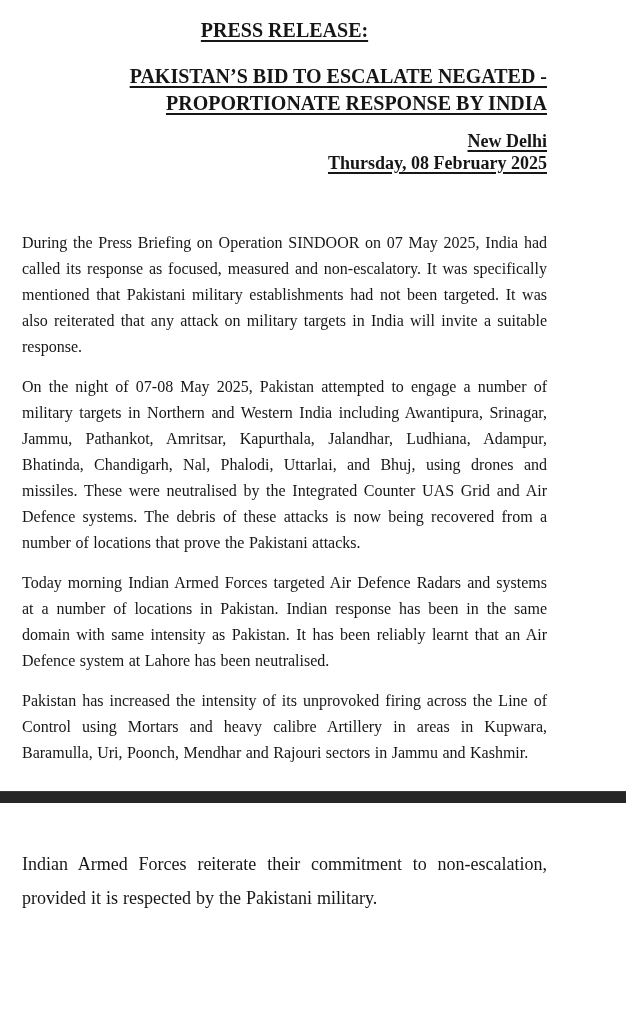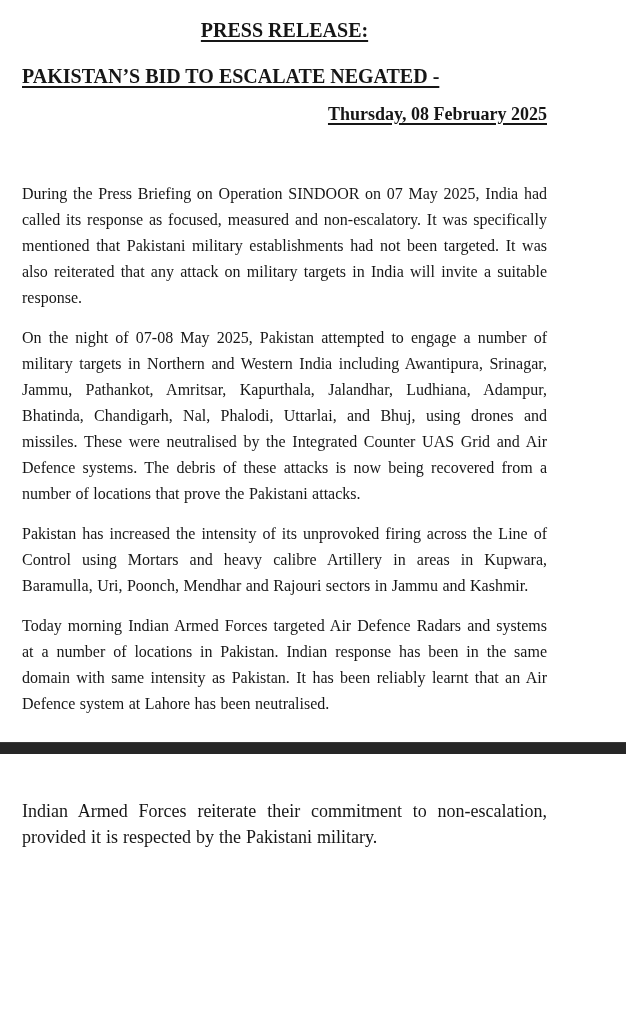--- a/index.html
+++ b/index.html
@@ -23,21 +23,21 @@
   
   .press-heading {
     text-align: center;
     font-size: 20px;
     font-weight: bold;
     line-height: 24px;
     margin-bottom: 21px;
   }
 
   .doc-title {
-    text-align: left;
+    text-align: right;
     font-size: 20px;
     font-weight: bold;
     line-height: 27px;
     margin-bottom: 13px;
   }
 
   .underlined {
     text-decoration: underline;
     text-decoration-thickness: 2px;
     text-underline-offset: 3px;
@@ -68,45 +68,47 @@
     background: #262626;
     border-top: 1px solid #3a3a3a;
     margin-left: -22px;  
     margin-right: -23px;
     margin-top: 25px;
     margin-bottom: 44px;
   }
 
   .closing p {
     font-size: 18px;
-    line-height: 26px;
+    line-height: 34px;
     text-align: justify;
     word-spacing: 0.5px;
   }
 </style>
 </head>
 <body>
 
 <div class="page">
 
   <h1 class="press-heading"><span class="underlined">PRESS RELEASE:</span></h1>
 
   <h2 class="doc-title">
     <span class="underlined">PAKISTAN’S BID TO ESCALATE NEGATED -</span><br>
+    <span class="underlined">PROPORTIONATE RESPONSE BY INDIA</span>
   </h2>
 
   <div class="dateline">
+    <div><span class="underlined">New Delhi</span></div>
     <div><span class="underlined">Thursday, 08 February 2025</span></div>
   </div>
 
   <div class="body-text">
     <p>During the Press Briefing on Operation SINDOOR on 07 May 2025, India had called its response as focused, measured and non-escalatory. It was specifically mentioned that Pakistani military establishments had not been targeted. It was also reiterated that any attack on military targets in India will invite a suitable response.</p>
     <p>On the night of 07-08 May 2025, Pakistan attempted to engage a number of military targets in Northern and Western India including Awantipura, Srinagar, Jammu, Pathankot, Amritsar, Kapurthala, Jalandhar, Ludhiana, Adampur, Bhatinda, Chandigarh, Nal, Phalodi, Uttarlai, and Bhuj, using drones and missiles. These were neutralised by the Integrated Counter UAS Grid and Air Defence systems. The debris of these attacks is now being recovered from a number of locations that prove the Pakistani attacks.</p>
+    <p>Today morning Indian Armed Forces targeted Air Defence Radars and systems at a number of locations in Pakistan. Indian response has been in the same domain with same intensity as Pakistan. It has been reliably learnt that an Air Defence system at Lahore has been neutralised.</p>
     <p>Pakistan has increased the intensity of its unprovoked firing across the Line of Control using Mortars and heavy calibre Artillery in areas in Kupwara, Baramulla, Uri, Poonch, Mendhar and Rajouri sectors in Jammu and Kashmir.</p>
-    <p>Today morning Indian Armed Forces targeted Air Defence Radars and systems at a number of locations in Pakistan. Indian response has been in the same domain with same intensity as Pakistan. It has been reliably learnt that an Air Defence system at Lahore has been neutralised.</p>
   </div>
 
   <div class="page-separator"></div>
 
   <div class="closing">
     <p>Indian Armed Forces reiterate their commitment to non-escalation, provided it is respected by the Pakistani military.</p>
   </div>
 
 </div>
 

